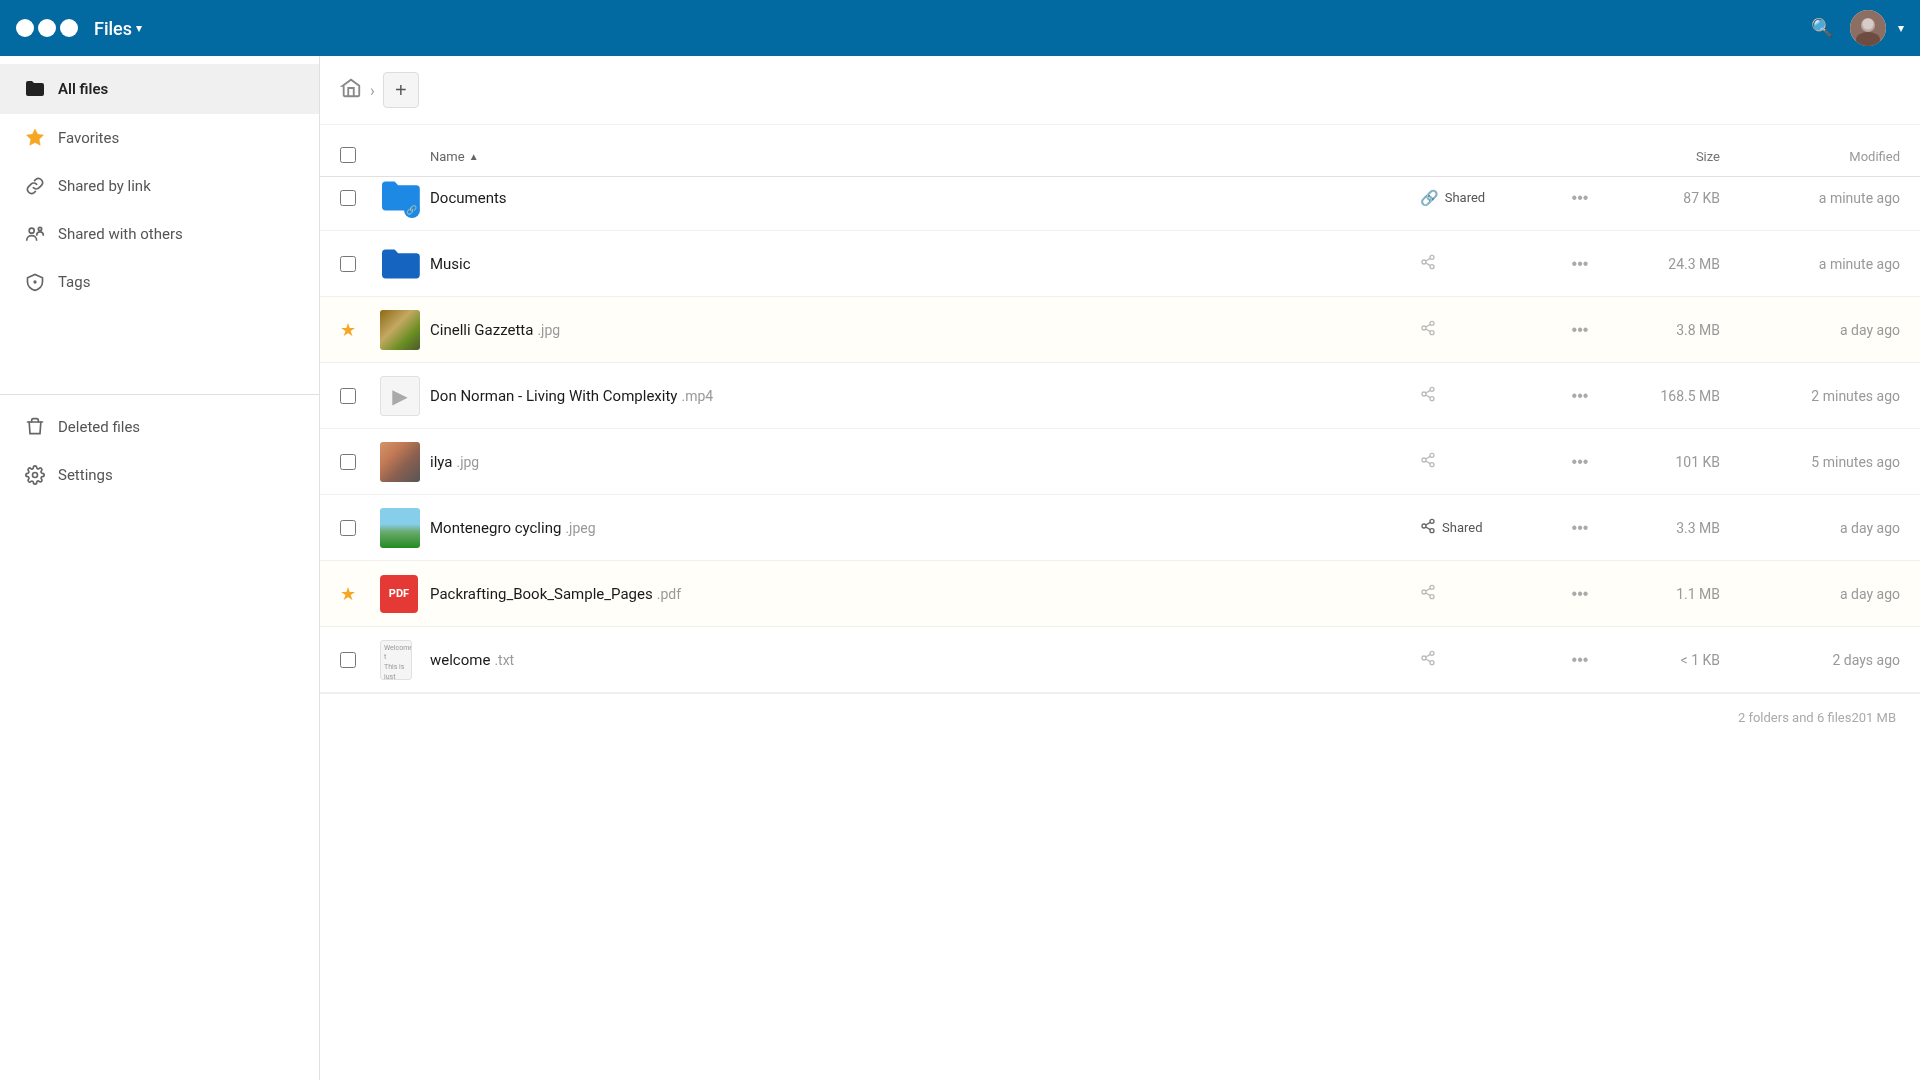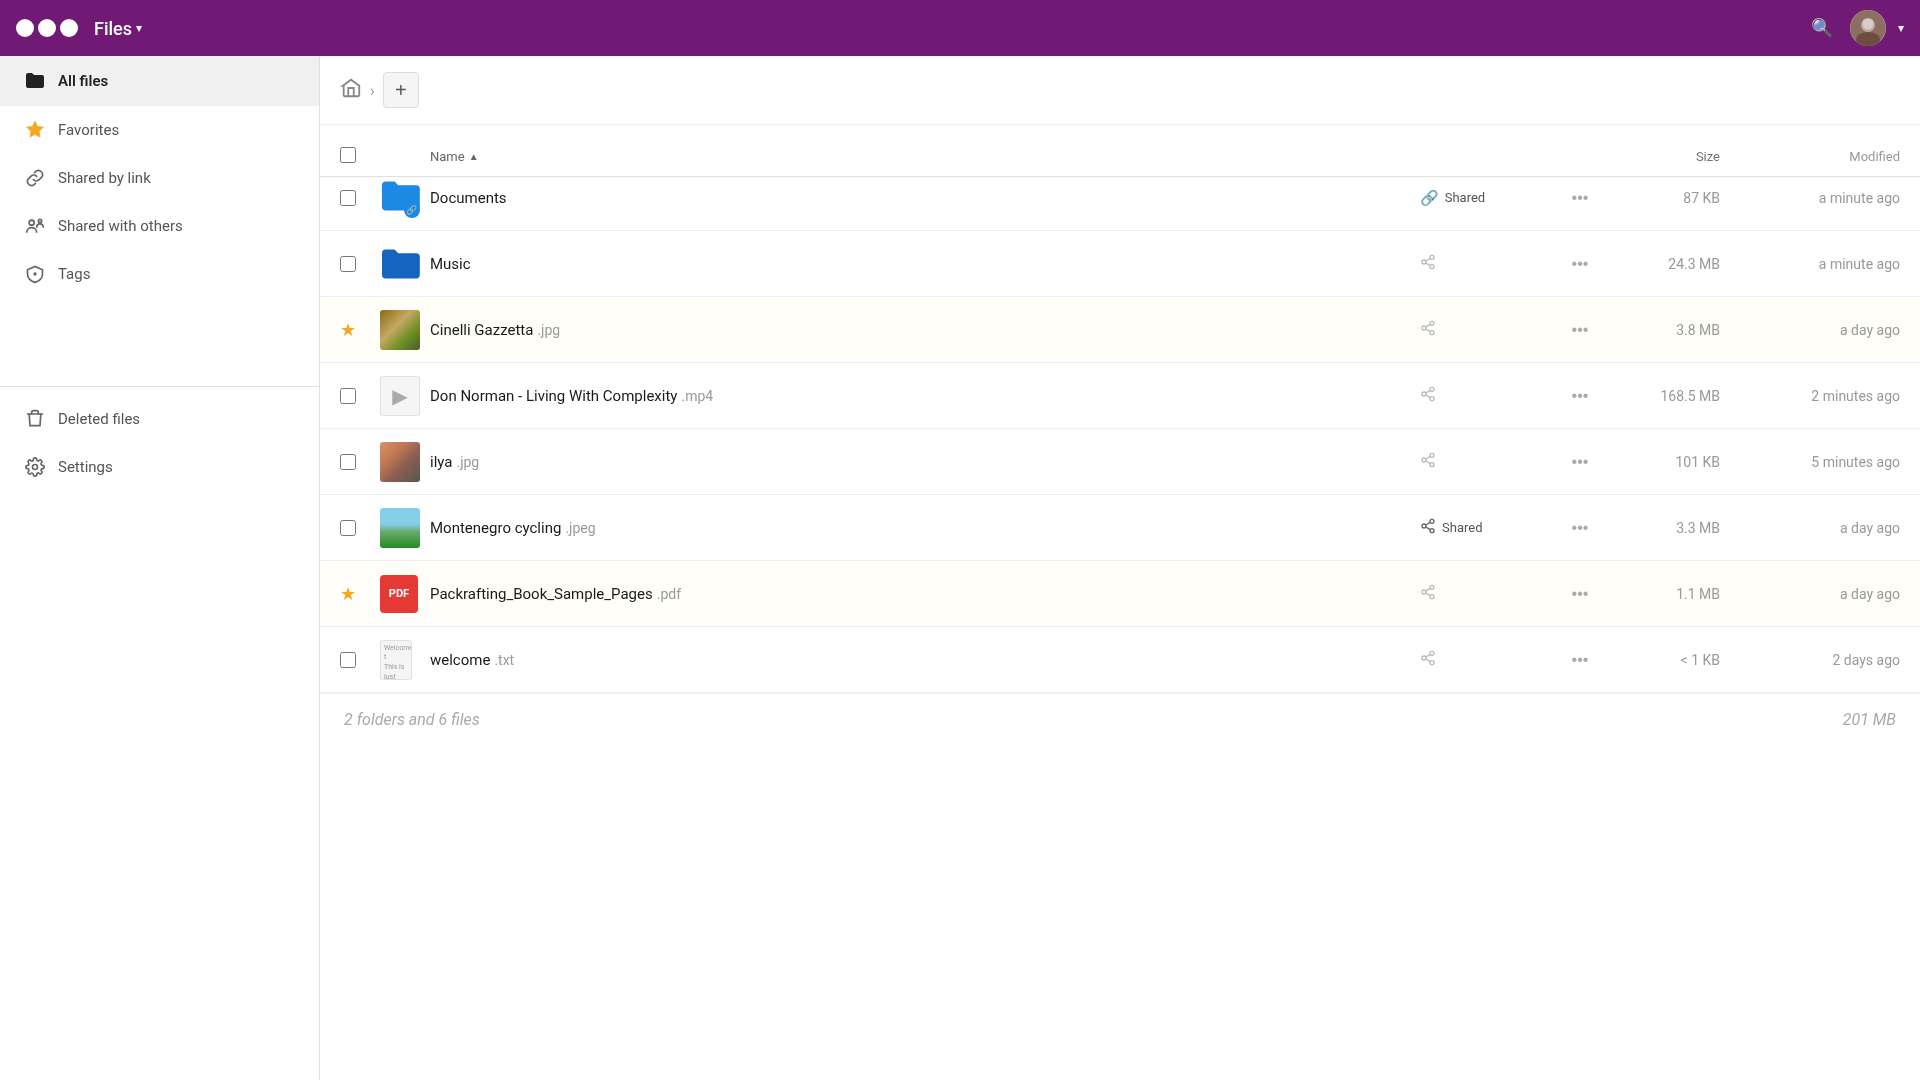--- a/index.html
+++ b/index.html
@@ -1,20 +1,20 @@
 <!DOCTYPE html>
 <html><head>
   <meta charset="utf-8">
   <style>
     * { box-sizing: border-box; margin: 0; padding: 0; }
     body { font-family: -apple-system, BlinkMacSystemFont, 'Segoe UI', Roboto, sans-serif; background: #fff; color: #333; display: flex; flex-direction: column; height: 100vh; overflow: hidden; }
 
     
     .topnav {
-      background: #701a75;
+      background: #0369a1;
       height: 56px;
       display: flex;
       align-items: center;
       padding: 0 16px;
       flex-shrink: 0;
       justify-content: space-between;
     }
     .topnav-left { display: flex; align-items: center; gap: 8px; }
     .logo-circles { display: flex; gap: 4px; }
     .logo-circle {
@@ -53,21 +53,21 @@
 
     
     .layout { display: flex; flex: 1; overflow: hidden; }
 
     
     .sidebar {
       width: 320px;
       flex-shrink: 0;
       background: #fff;
       border-right: 1px solid #e0e0e0;
-      padding: 0 0;
+      padding: 8px 0;
       overflow-y: auto;
     }
     .sidebar-item {
       display: flex;
       align-items: center;
       gap: 12px;
       padding: 14px 24px;
       font-size: 15px;
       color: #555;
       cursor: pointer;
@@ -148,25 +148,24 @@
     .share-icon { font-size: 16px; }
     .file-actions-cell { width: 40px; flex-shrink: 0; display: flex; align-items: center; justify-content: center; }
     .dots-btn { background: none; border: none; cursor: pointer; font-size: 16px; color: #aaa; padding: 4px 8px; border-radius: 3px; }
     .file-size-cell { width: 120px; flex-shrink: 0; text-align: right; color: #999; font-size: 14px; }
     .file-modified-cell { width: 180px; flex-shrink: 0; text-align: right; color: #999; font-size: 14px; }
     .star-icon { color: #f6a623; font-size: 18px; margin-right: 4px; }
 
     .file-list-footer {
       padding: 16px 24px;
       color: #aaa;
-      font-size: 16px;
+      font-size: 13px;
       display: flex;
-      justify-content: space-between;
+      justify-content: flex-end;
       border-top: 1px solid #f0f0f0;
-      font-style: italic;
     }
 
     
     .thumb-cinelli {
       background: linear-gradient(135deg, #8B6914 0%, #C4A862 40%, #6B8E23 70%, #4a5a2a 100%);
       width: 40px; height: 40px; border-radius: 3px;
     }
     .thumb-ilya {
       background: linear-gradient(135deg, #d4956a 0%, #c47a55 30%, #8B6050 60%, #555 100%);
       width: 40px; height: 40px; border-radius: 3px;

